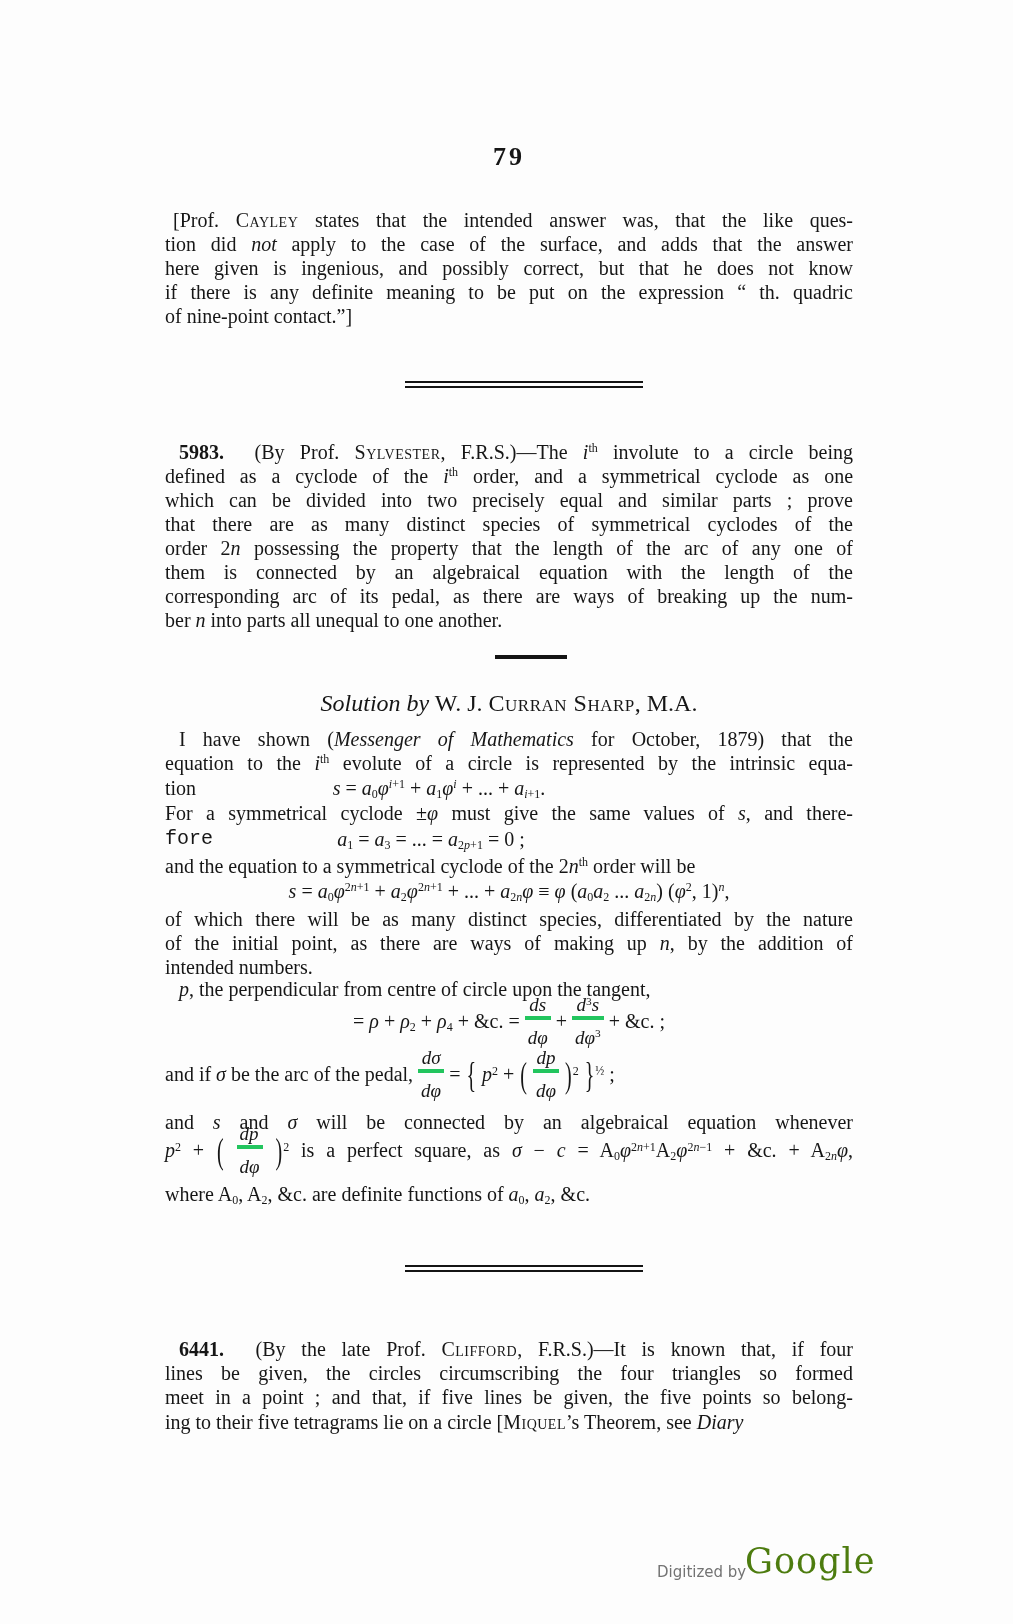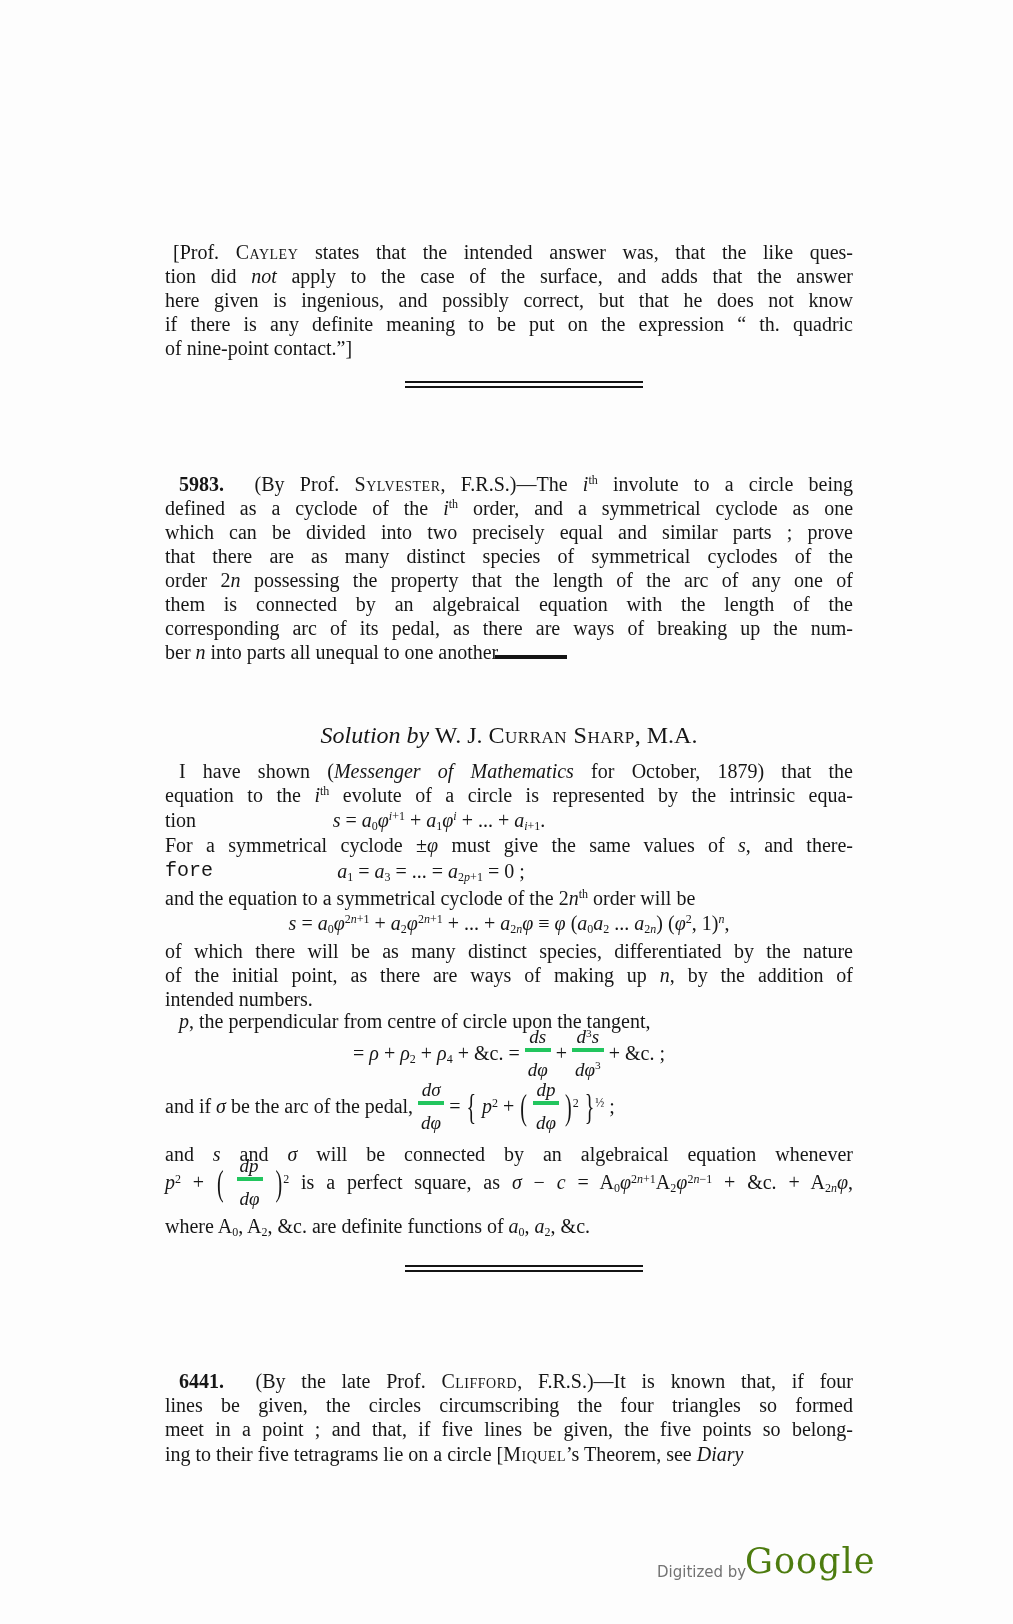--- a/index.html
+++ b/index.html
@@ -4,21 +4,21 @@
 <style>
   html,body{margin:0;padding:0;background:#e8e8e8;}
   #page{
     position:relative;width:1013px;height:1624px;margin:0 auto;
     background:#fdfdfd;color:#161616;
     font-family:"Liberation Serif","DejaVu Serif",serif;
     overflow:hidden;
   }
   .ln{
     position:absolute;left:165px;width:688px;
-    font-size:20px;line-height:24px;white-space:normal;margin-top:32px;
+    font-size:20px;line-height:24px;white-space:normal;
   }
   .j{text-align:justify;text-align-last:justify;}
   .l{text-align:left;}
   .c{text-align:center;}
   .ind{text-indent:14px;}
   .ind8{text-indent:8px;}
   .sc{font-variant:small-caps;letter-spacing:.5px;}
   b{font-weight:bold;}
   i{font-style:italic;}
   sup{font-size:60%;line-height:0;vertical-align:baseline;position:relative;top:-0.55em;}
@@ -39,20 +39,21 @@
   .wm{position:absolute;white-space:nowrap;}
   .wm-digitized{left:657px;top:1563px;color:#737373;
     font-family:"DejaVu Sans","Liberation Sans",sans-serif;font-size:15px;}
   .wm-google{left:745px;top:1541px;color:#4d7c0f;
     font-family:"DejaVu Serif","Liberation Serif",serif;font-size:35px;letter-spacing:1px;}
 </style>
 </head>
 <body>
 
 <div id="page">
+  <div class="pagenum" style="top:142px">79</div>
 
   <div id="flow">
       <div class="ln j ind8" style="top: 208px;">[Prof. <span class="sc">Cayley</span> states that the intended answer was, that the like ques-</div>
       <div class="ln j" style="top: 232px;">tion did <i>not</i> apply to the case of the surface, and adds that the answer</div>
       <div class="ln j" style="top: 256px;">here given is ingenious, and possibly correct, but that he does not know</div>
       <div class="ln j" style="top: 280px;">if there is any definite meaning to be put on the expression “ th. quadric</div>
       <div class="ln l" style="top: 304px;">of nine-point contact.”]</div>
       <div class="rule-double" style="top: 381px; left: 405px; width: 238px;"></div>
       <div class="ln j ind" style="top: 440px;"><b>5983.</b>&nbsp; (By Prof. <span class="sc">Sylvester</span>, F.R.S.)—The <i>i</i><sup>th</sup> involute to a circle being</div>
       <div class="ln j" style="top: 464px;">defined as a cyclode of the <i>i</i><sup>th</sup> order, and a symmetrical cyclode as one</div>

